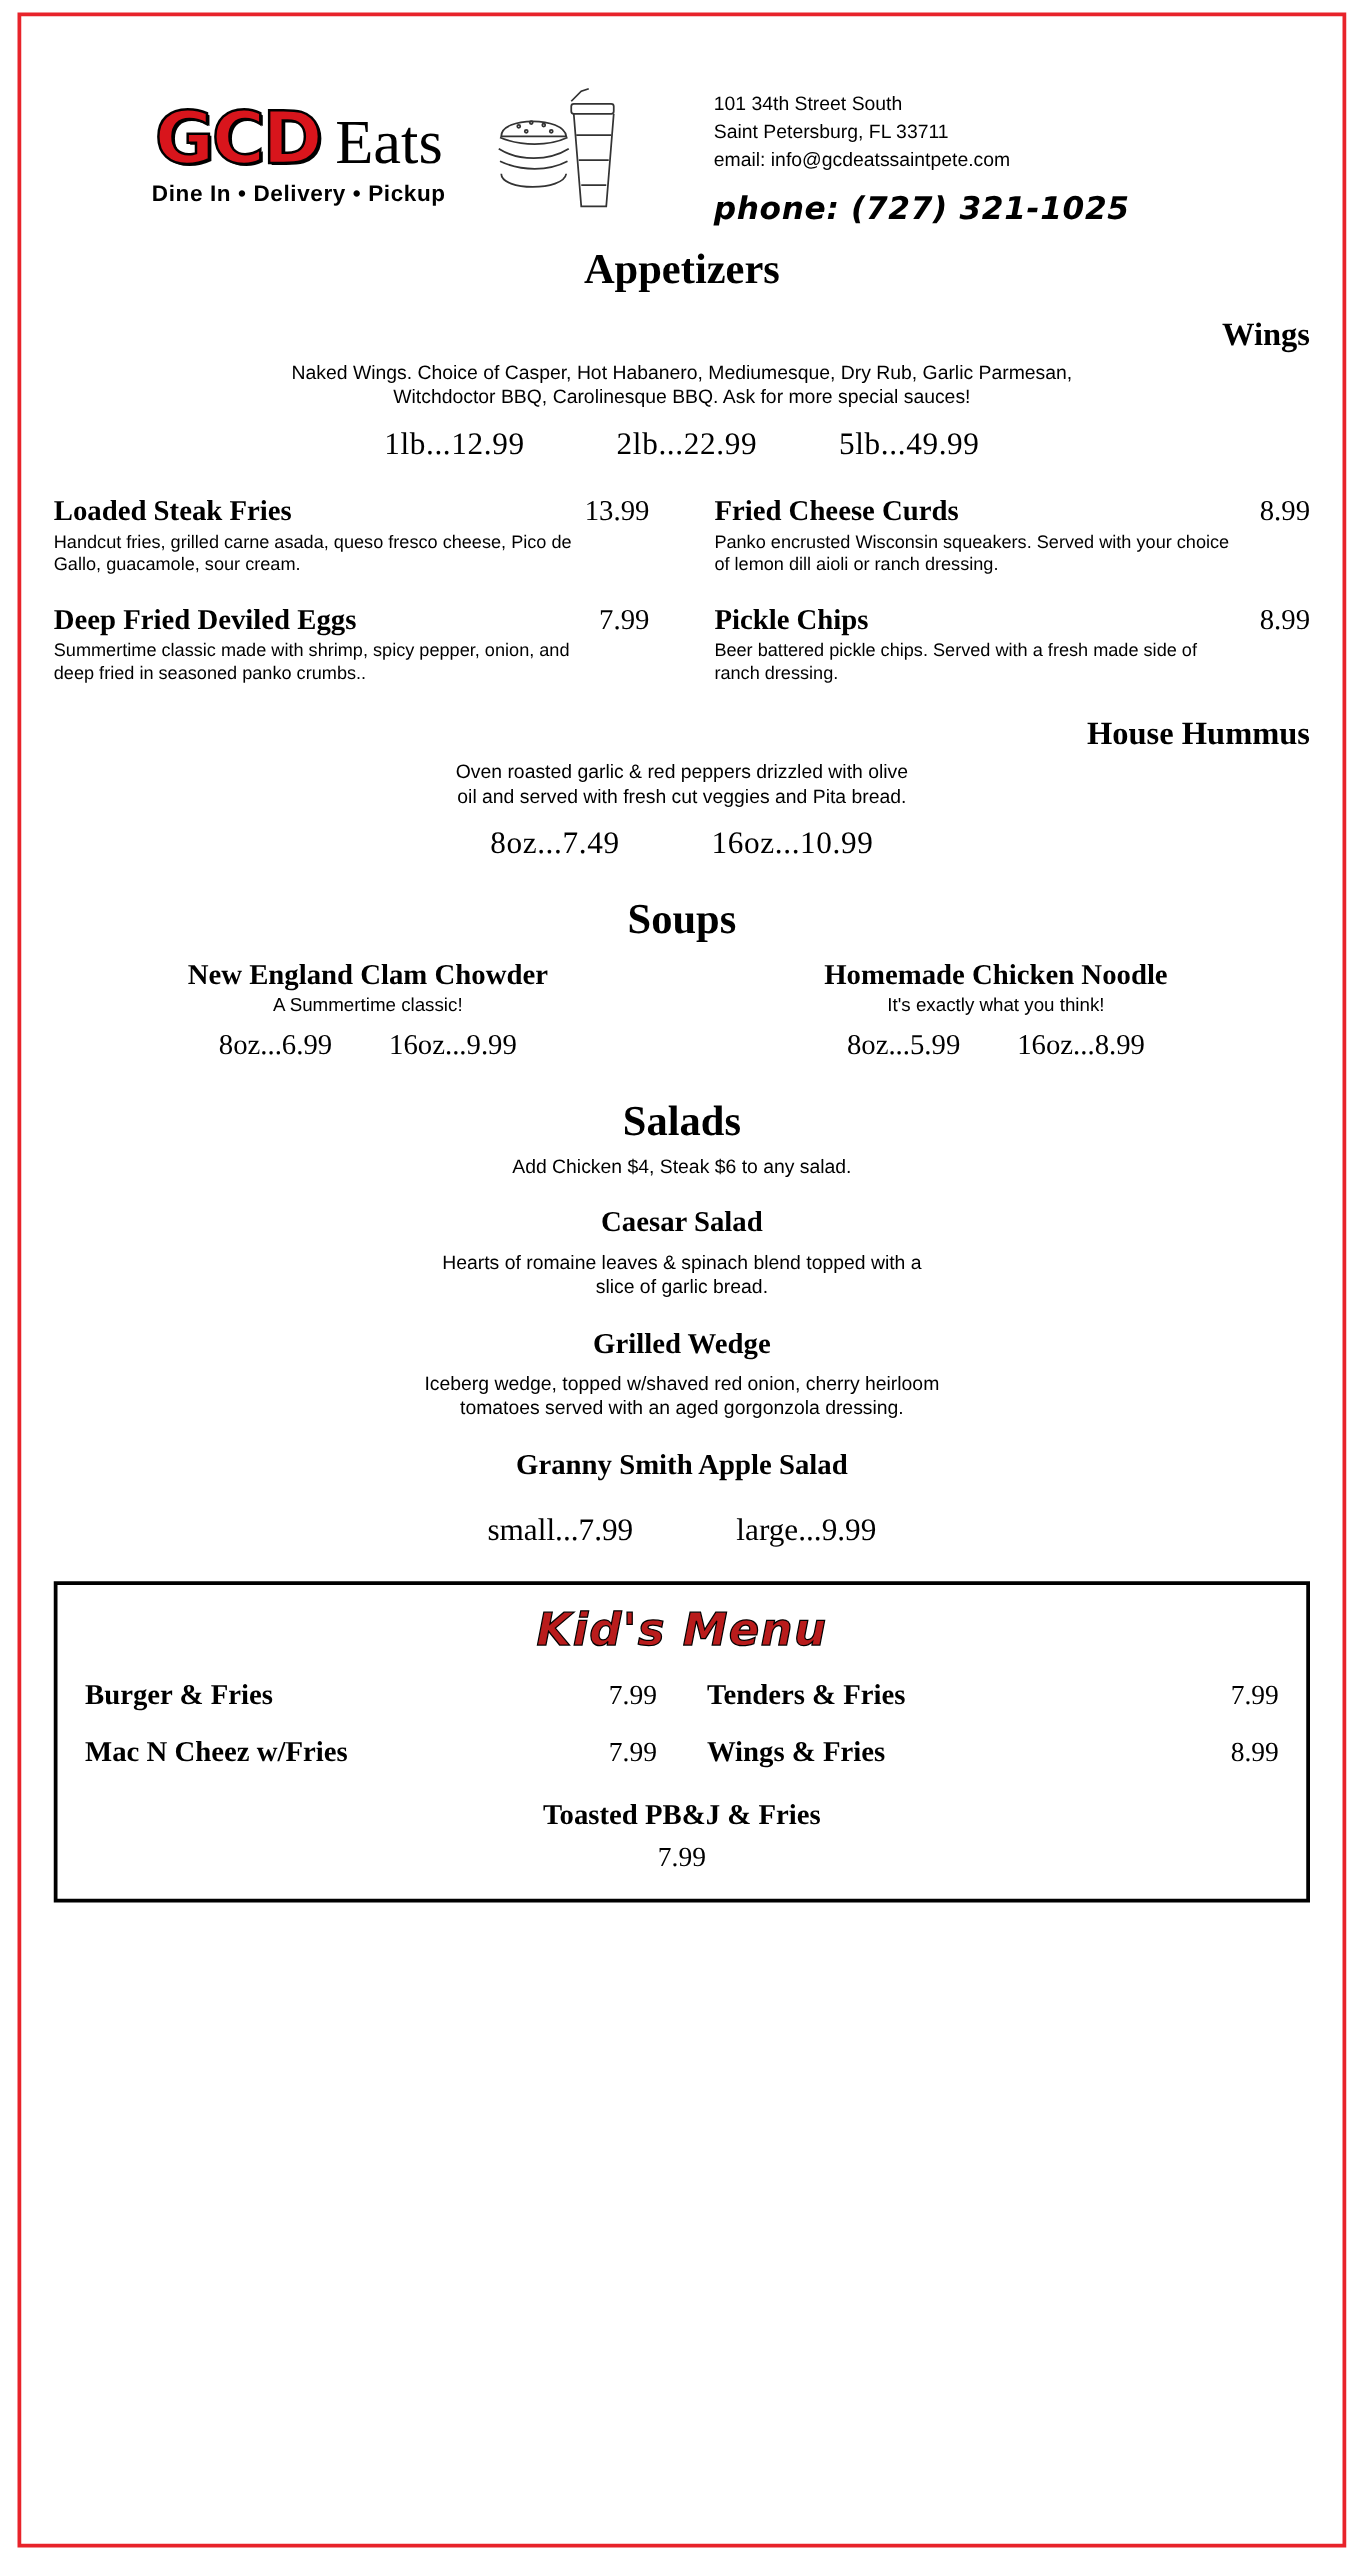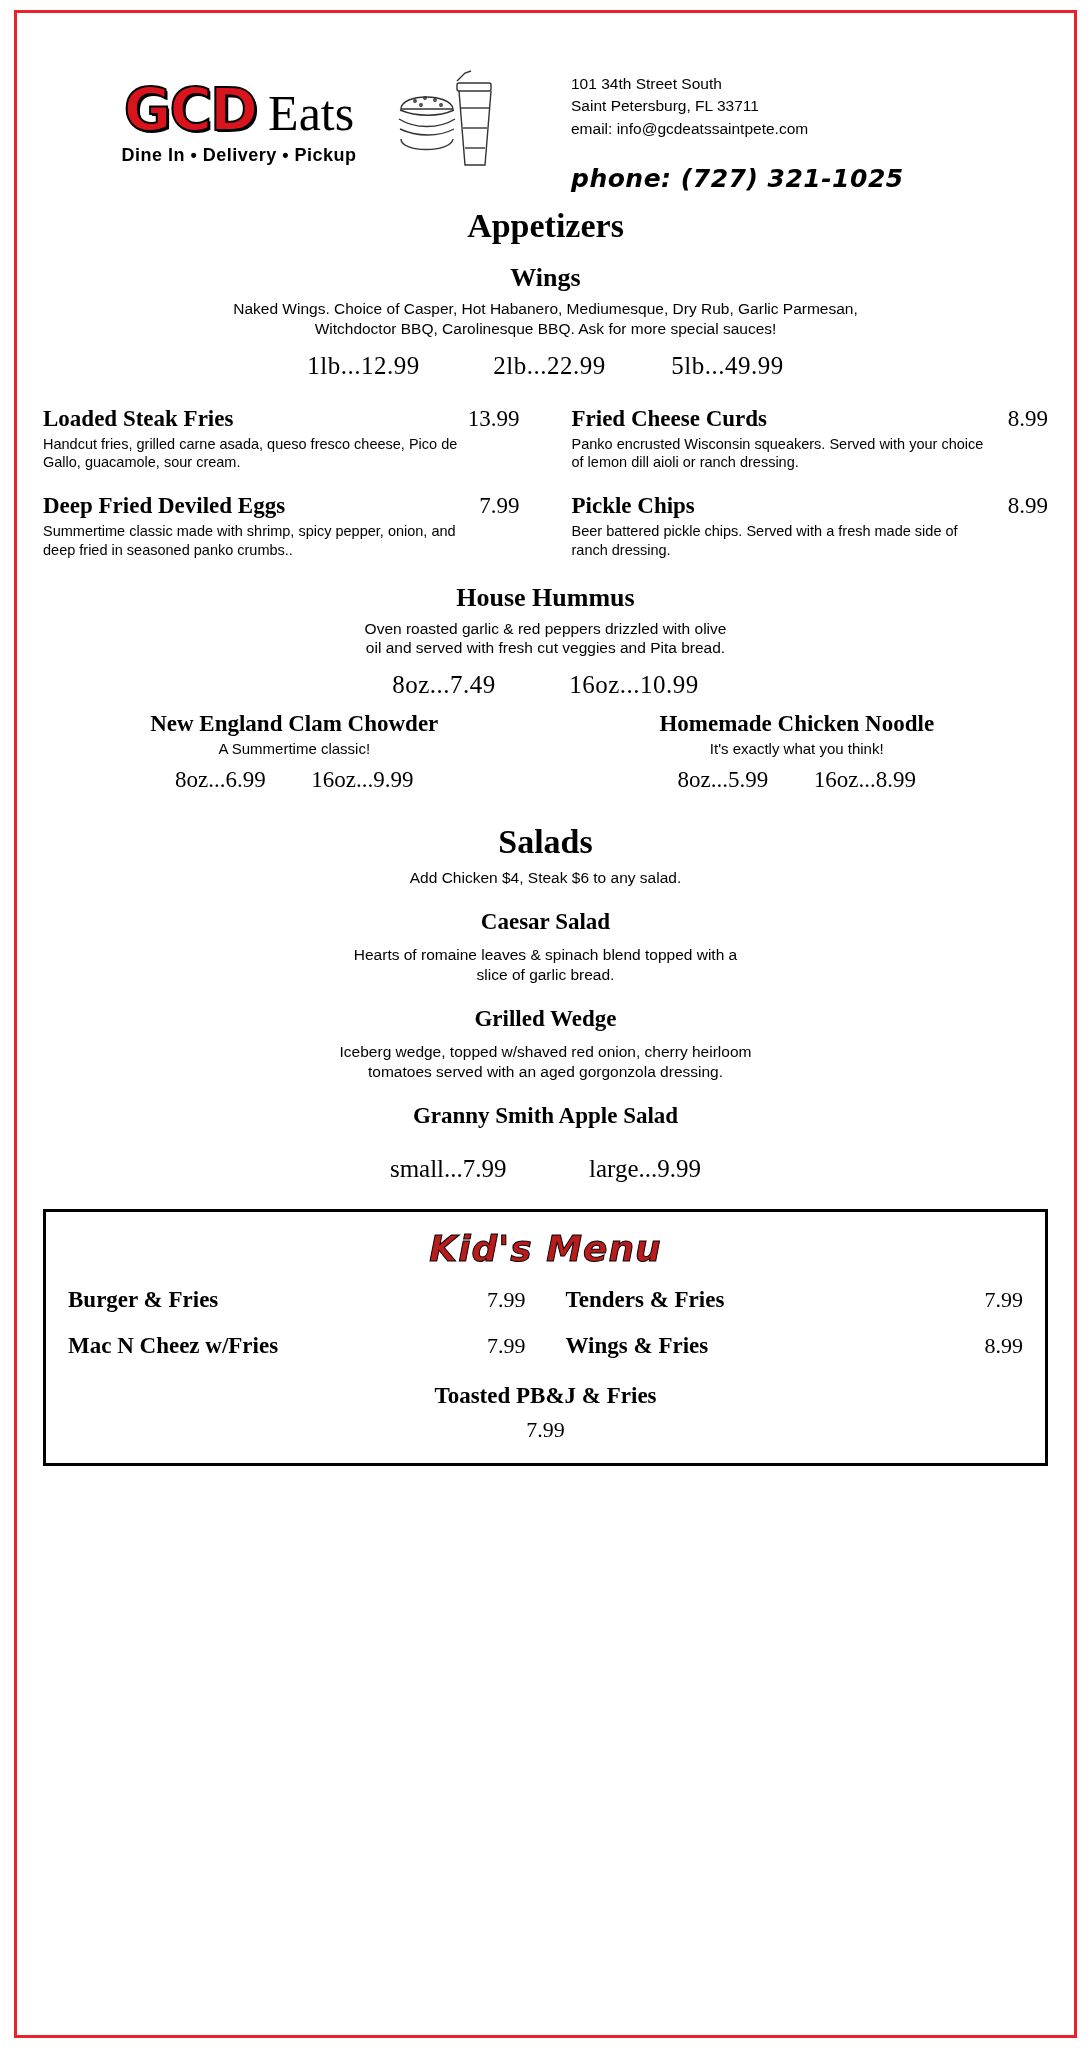--- a/index.html
+++ b/index.html
@@ -86,34 +86,34 @@
   .addr-line {
     font-size: 15.5px;
     line-height: 1.45;
     color: #000;
   }
   .phone-line {
     font-family: "DejaVu Sans", sans-serif;
     font-style: italic;
     font-weight: bold;
     font-size: 25px;
-    margin-top: 24px;
+    margin-top: 12px;
     letter-spacing: 0.5px;
   }
 
   
   .section-title {
     text-align: center;
     font-family: "Liberation Serif", serif;
     font-weight: bold;
     font-size: 34px;
     margin: 14px 0 4px 0;
   }
   .sub-title {
-    text-align: center;
+    text-align: right;
     font-family: "Liberation Serif", serif;
     font-weight: bold;
     font-size: 26px;
     margin: 18px 0 6px 0;
   }
   .item-desc-center {
     text-align: center;
     font-size: 15.5px;
     line-height: 1.25;
     margin: 0 auto;
@@ -380,20 +380,21 @@
 
     <div class="sub-title" style="margin-top:2px">House Hummus</div>
     <div class="item-desc-center">Oven roasted garlic &amp; red peppers drizzled with olive</div>
     <div class="item-desc-center">oil and served with fresh cut veggies and Pita bread.</div>
     <div class="price-row-center">
       <span>8oz...7.49</span>
       <span class="price-gap-1"></span>
       <span>16oz...10.99</span>
     </div>
 
+    <div class="section-title" style="margin-top:28px">Soups</div>
 
     <div class="soups-wrap">
       <div class="soup">
         <div class="name">New England Clam Chowder</div>
         <div class="desc">A Summertime classic!</div>
         <div class="prices">
           <span>8oz...6.99</span>
           <span class="gap"></span>
           <span>16oz...9.99</span>
         </div>

